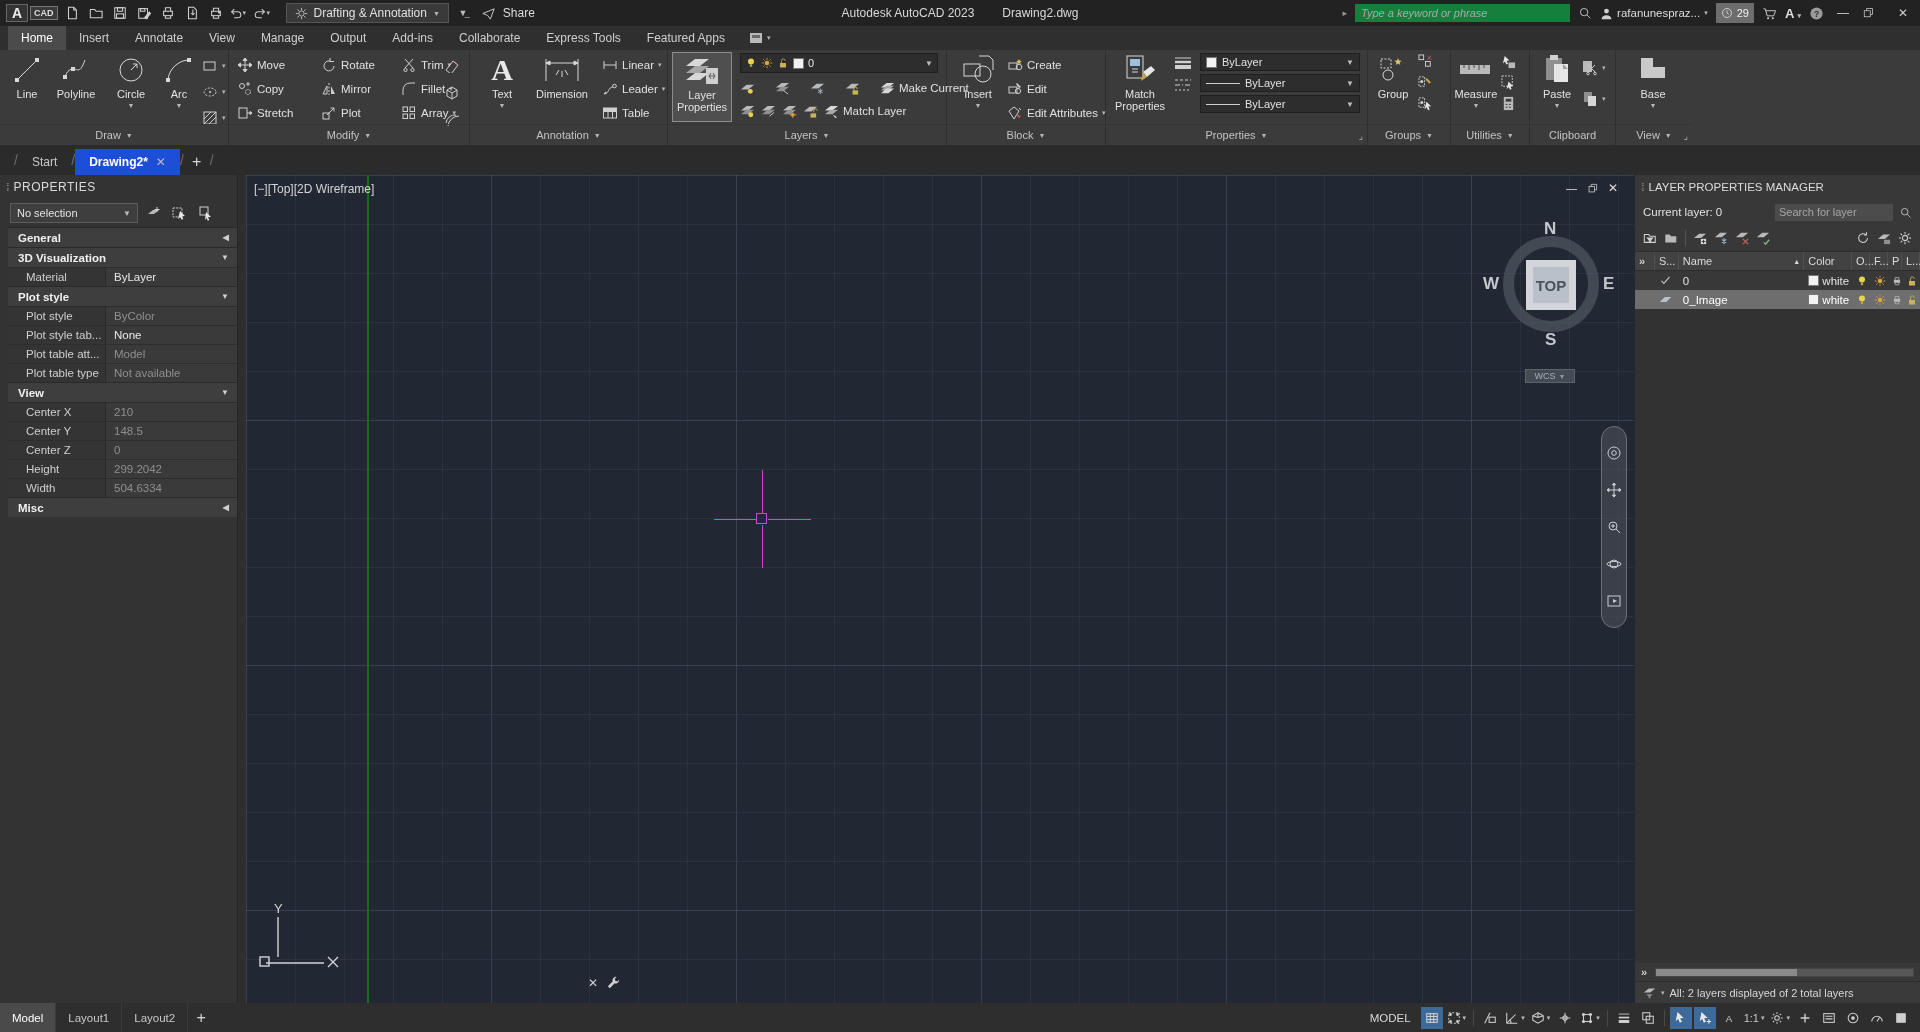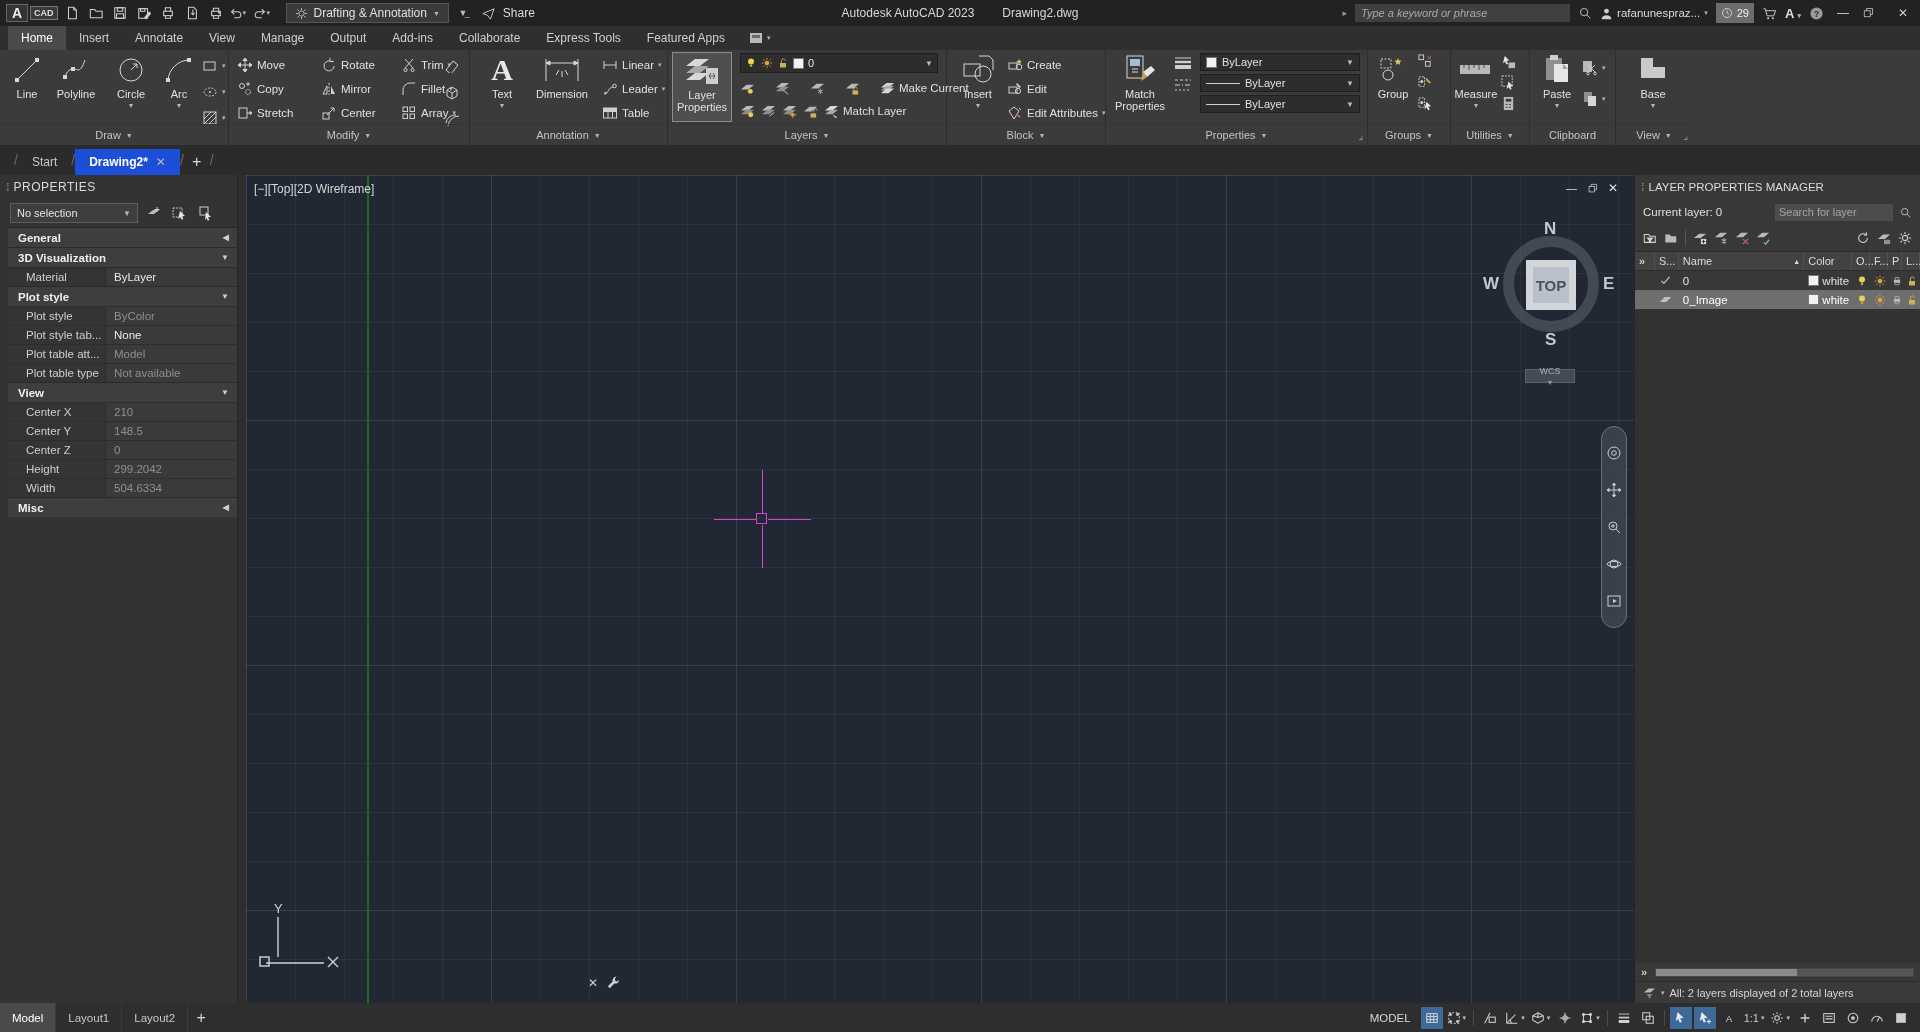--- a/index.html
+++ b/index.html
@@ -10,21 +10,21 @@
   .titlebar { position:absolute; left:0; top:0; width:100%; height:26px; background:#222222; display:flex; align-items:center; }
   .tb-left { display:flex; align-items:center; gap:2px; padding-left:6px; }
   .logoA { width:22px; height:18px; background:#c8373c00; color:#eee; font-weight:bold; font-size:14px; display:flex; align-items:center; justify-content:center; border:1px solid #666; background:#343434;}
   .logoCAD { height:14px; padding:0 3px; border:1px solid #777; color:#ddd; font-size:9px; font-weight:bold; display:flex; align-items:center; background:#3a3a3a; }
   .qat-btn { width:24px; height:22px; display:flex; align-items:center; justify-content:center; }
   .qat-caret { width:8px; color:#bbb; font-size:7px; }
   .workspace-pill { display:flex; align-items:center; gap:6px; height:20px; margin-left:8px; padding:0 8px; background:#3a3a3a; border:1px solid #555; color:#e0e0e0; font-size:12px; }
   .tb-title { position:absolute; left:50%; transform:translateX(-50%); color:#d8d8d8; font-size:12px; white-space:nowrap; }
   .tb-title b { font-weight:normal; margin-left:28px; }
   .tb-right { position:absolute; right:0; top:0; height:26px; display:flex; align-items:center; gap:8px; padding-right:6px; }
-  .tb-search { width:215px; height:18px; background:#404040; border:none; color:#ddd; font-size:11px; font-style:italic; padding:4px 6px; }
+  .tb-search { width:215px; height:18px; background:#15803d; border:none; color:#ddd; font-size:11px; font-style:italic; padding:4px 6px; }
   .tb-search::placeholder { color:#a9a9a9; font-style:italic; }
   .tb-user { display:flex; align-items:center; gap:4px; color:#dcdcdc; font-size:11.5px; }
   .tb-badge { display:flex; align-items:center; gap:4px; background:#6d6d6d; height:20px; padding:0 5px; color:#f0f0f0; font-size:11px; }
   .winbtn { width:22px; text-align:center; color:#cfcfcf; font-size:12px; }
 
   
   .ribbon-tabs { position:absolute; left:0; top:26px; width:100%; height:24px; background:#2f2f2f; display:flex; align-items:flex-end; padding-left:8px; }
   .rtab { padding:0 13px; height:24px; line-height:24px; font-size:12px; color:#cfcfcf; }
   .rtab.active { background:#4b4b4b; color:#ffffff; }
   .rtab-extra { display:flex; align-items:center; gap:3px; margin-left:10px; height:24px; }
@@ -82,21 +82,21 @@
   .vwin-controls { position:absolute; right:16px; top:6px; display:flex; gap:10px; align-items:center; color:#e0e0e0; }
   .crosshair-h1 { position:absolute; left:468px; top:344px; width:42px; height:1px; background:#d543d5; }
   .crosshair-h2 { position:absolute; left:522px; top:344px; width:43px; height:1px; background:#d543d5; }
   .crosshair-v1 { position:absolute; left:516px; top:295px; width:1px; height:43px; background:#d543d5; }
   .crosshair-v2 { position:absolute; left:516px; top:350px; width:1px; height:43px; background:#d543d5; }
   .pickbox { position:absolute; left:510px; top:338px; width:11px; height:11px; border:1px solid #d543d5; }
   .cube-ring { position:absolute; left:1257px; top:61px; width:96px; height:96px; border-radius:50%; border:11px solid rgba(95,100,110,0.55); }
   .cube-letter { position:absolute; color:#c3c7ce; font-weight:bold; font-size:17px; }
   .cube-top { position:absolute; left:1280px; top:85px; width:50px; height:50px; background:#d2d5d9; display:flex; align-items:center; justify-content:center; }
   .cube-top-inner { width:36px; height:36px; background:#b9c0c9; display:flex; align-items:center; justify-content:center; color:#4c5259; font-weight:bold; font-size:15px; }
-  .wcs-chip { position:absolute; left:1279px; top:194px; width:50px; height:14px; background:#434b55; border:1px solid #5b636d; display:flex; align-items:center; justify-content:center; gap:3px; color:#a7adb5; font-size:9px;flex-direction:column; }
+  .wcs-chip { position:absolute; left:1279px; top:194px; width:50px; height:14px; background:#434b55; border:1px solid #5b636d; display:flex; align-items:center; justify-content:center; gap:3px; color:#a7adb5; font-size:9px; }
   .navbar { position:absolute; left:1355px; top:251px; width:26px; height:202px; background:rgba(72,77,86,0.65); border:1px solid #6a6f78; border-radius:13px; display:flex; flex-direction:column; align-items:center; justify-content:space-around; padding:8px 0; }
   .ucs { position:absolute; left:10px; bottom:22px; width:100px; height:80px; }
   .cmdbar { position:absolute; left:399px; top:798px; width:650px; height:25px; background:#c7c7c7; border:1px solid #9a9a9a; display:flex; align-items:center; padding:0 6px; gap:6px; }
   .cmd-input { flex:1; border:none; background:transparent; font-size:12.5px; color:#333; font-style:italic; font-family:"Liberation Sans",sans-serif; }
   .cmd-input::placeholder { color:#5d5d5d; font-style:italic; }
   .cmd-icons { position:absolute; left:342px; top:800px; display:flex; gap:8px; align-items:center; }
 
   
   .lpm { position:absolute; left:1634px; top:175px; width:286px; height:828px; background:#383838; border-left:1px solid #262626; display:flex; flex-direction:column; }
   .lpm-title { height:24px; display:flex; align-items:center; gap:6px; padding:0 6px; color:#dcdcdc; font-size:11.5px; }
@@ -403,21 +403,21 @@
               <path d="M10 13l0-8 4 8z" fill="#d0d0d0"></path>
               <path d="M8 2v12" stroke="#d0d0d0" stroke-dasharray="2 1.5"></path>
             </svg>
             <span>Mirror</span>
           </span>
         <span class="rsm">
             <svg width="16" height="16" viewBox="0 0 16 16">
               <rect x="2" y="8" width="6" height="6" stroke="#d0d0d0" fill="none"></rect>
               <path d="M6 10L13 3M13 3h-3.5M13 3v3.5" stroke="#d0d0d0" fill="none"></path>
             </svg>
-            <span>Center</span>
+            <span>Plot</span>
           </span>
       </div>
       <div class="icol" style="left:172px;top:3px;gap:1px;">
         <span class="rsm">
             <svg width="16" height="16" viewBox="0 0 16 16">
               <path d="M4 2l8 9M12 2L4 11" stroke="#d0d0d0"></path>
               <circle cx="4.5" cy="13" r="1.6" stroke="#d0d0d0" fill="none"></circle>
               <circle cx="11.5" cy="13" r="1.6" stroke="#d0d0d0" fill="none"></circle>
             </svg>
             <span>Trim</span>

